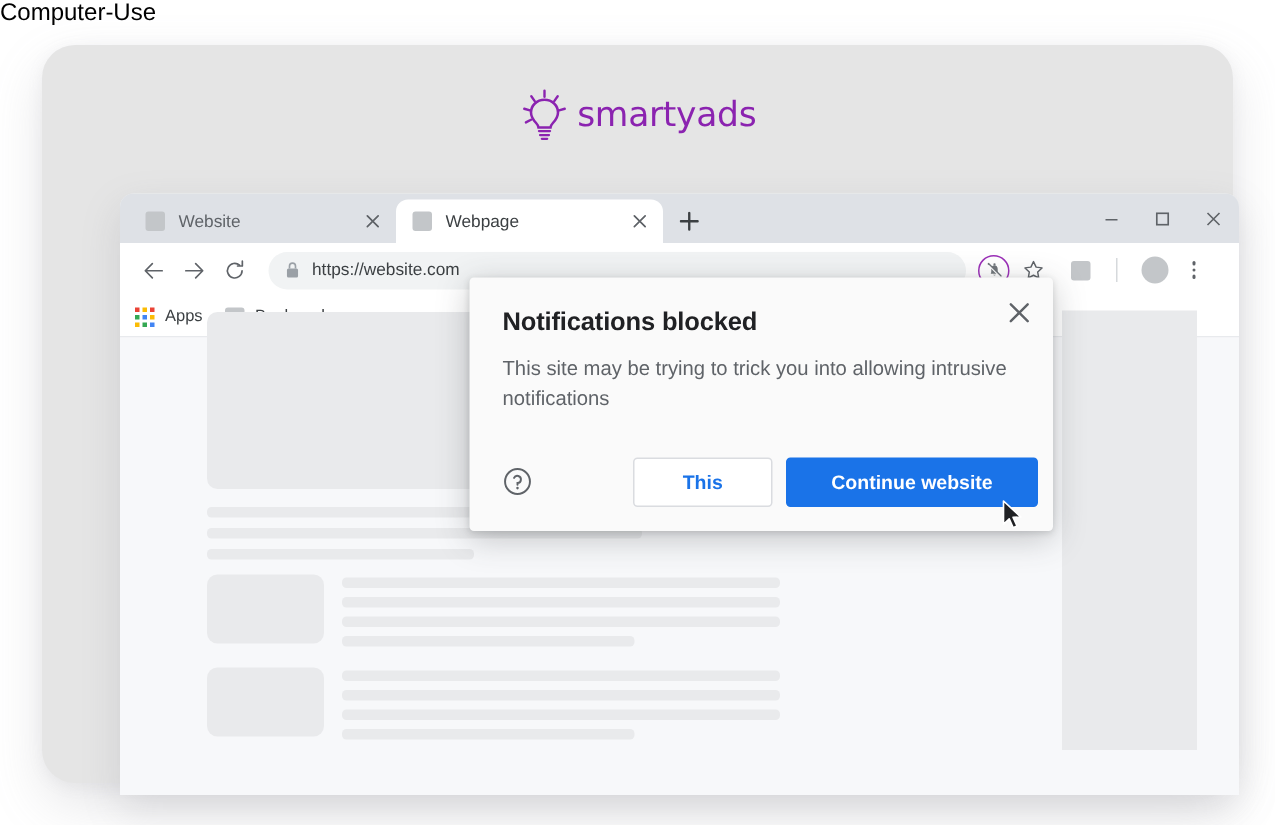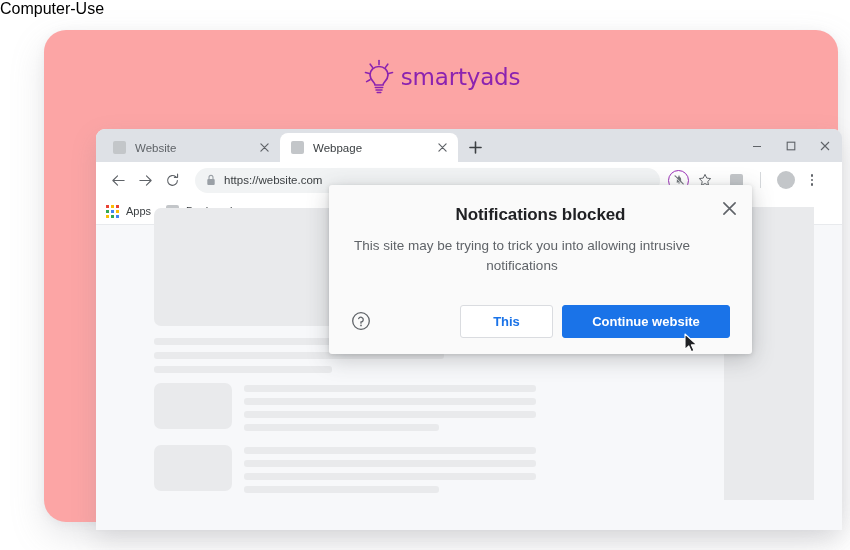--- a/index.html
+++ b/index.html
@@ -8,25 +8,25 @@
     width: 850px;
     height: 550px;
     overflow: hidden;
     background: #ffffff;
     font-family: "Liberation Sans", sans-serif;
   }
 
   
   .outer-card {
     position: absolute;
-    left: 44px;
+    left: 28px;
     top: 30px;
     width: 794px;
     height: 492px;
-    background: #fca5a5;
+    background: #e5e5e5;
     border-radius: 22px;
     box-shadow: 0 14px 34px rgba(140,140,150,0.22),
                 0 2px 10px rgba(150,150,160,0.10);
   }
 
   
   .brand {
     position: absolute;
     left: 0;
     top: 22px;
@@ -271,27 +271,26 @@
   .thumb {
     position: absolute;
     background: #e9eaec;
     border-radius: 7px;
   }
 
   
   .dialog {
     position: absolute;
     left: 285px; top: 155px;
-    width: 423px;
+    width: 389px;
     background: #fafafa;
     border-radius: 3px;
     box-shadow: 0 5px 22px rgba(60,64,67,0.28),
                 0 1px 4px rgba(60,64,67,0.18);
-    padding: 20px 22px 0 22px;
-    text-align: center;
+    padding: 20px 10px 0 22px;
   }
   .dialog-close {
     position: absolute;
     right: 10px; top: 11px;
     width: 25px; height: 25px;
     display: flex; align-items: center; justify-content: center;
     color: #5f6368;
   }
   .dialog-close svg { width: 15px; height: 15px; }
   .dialog-title {

